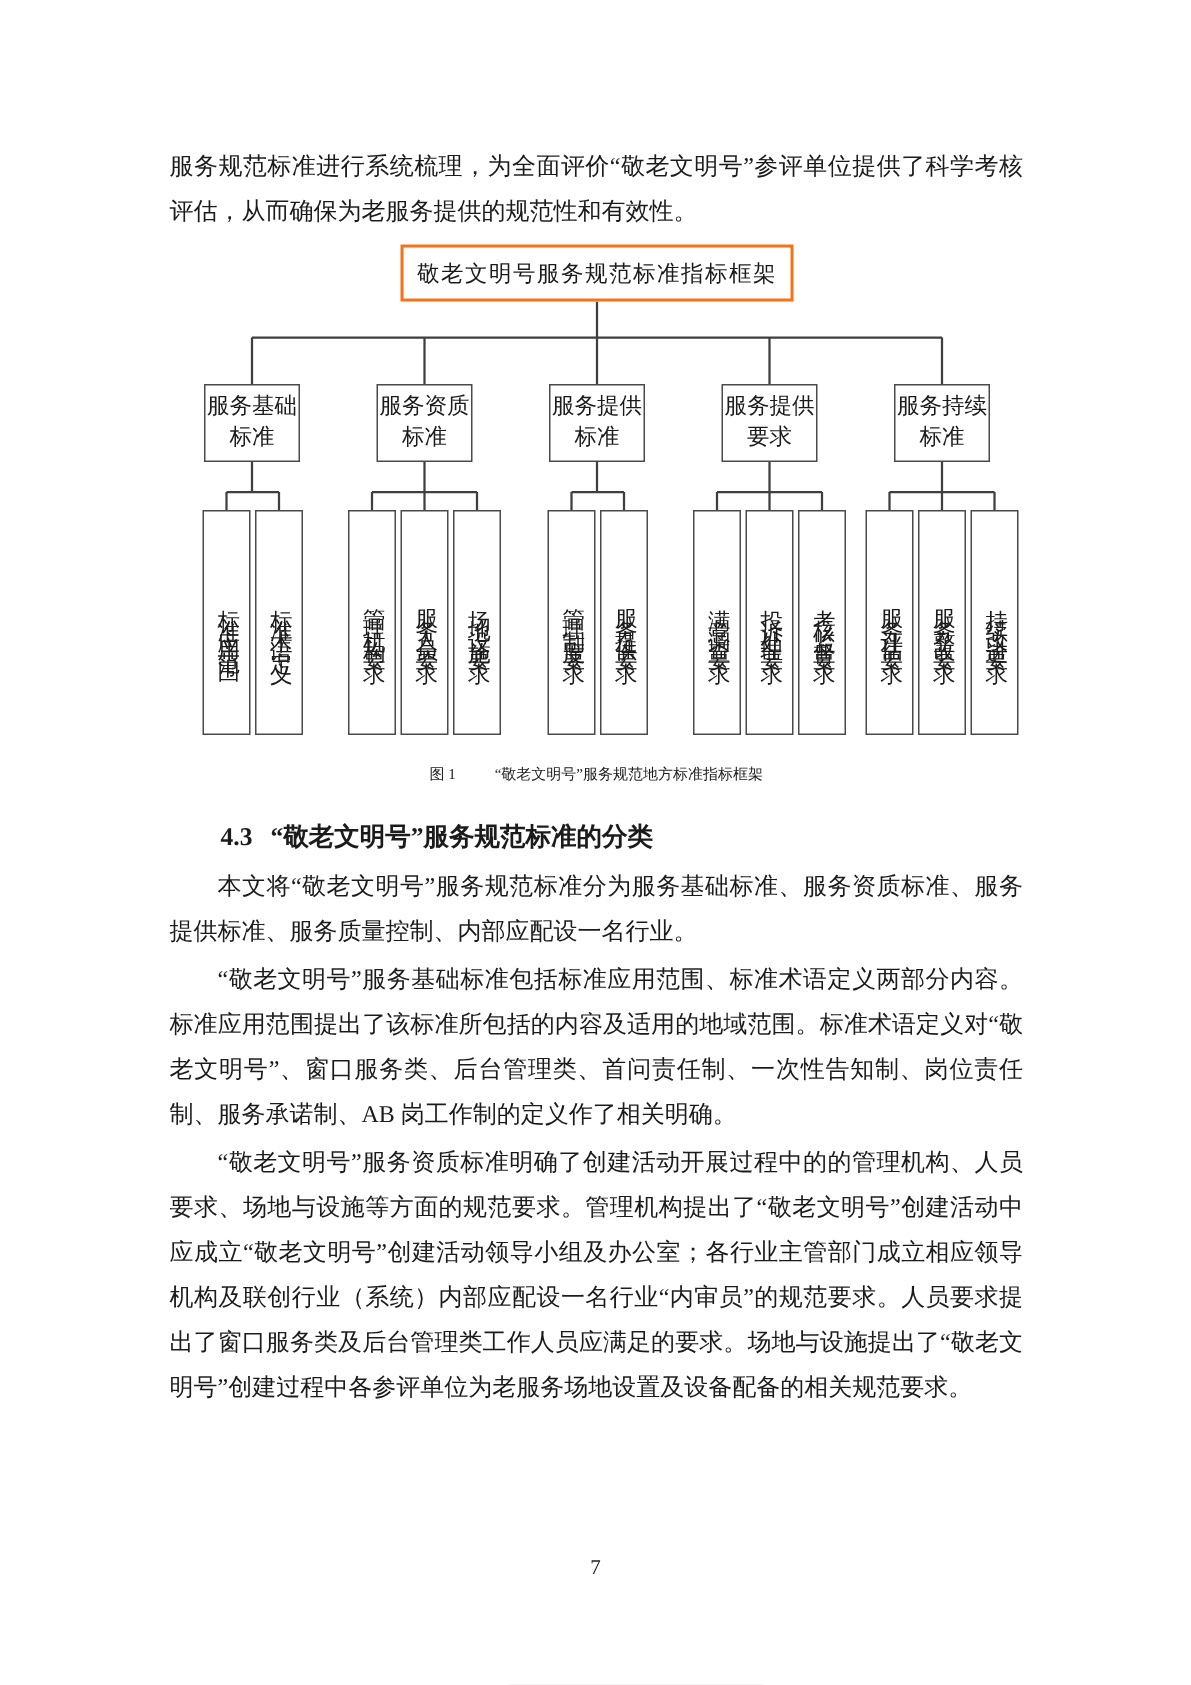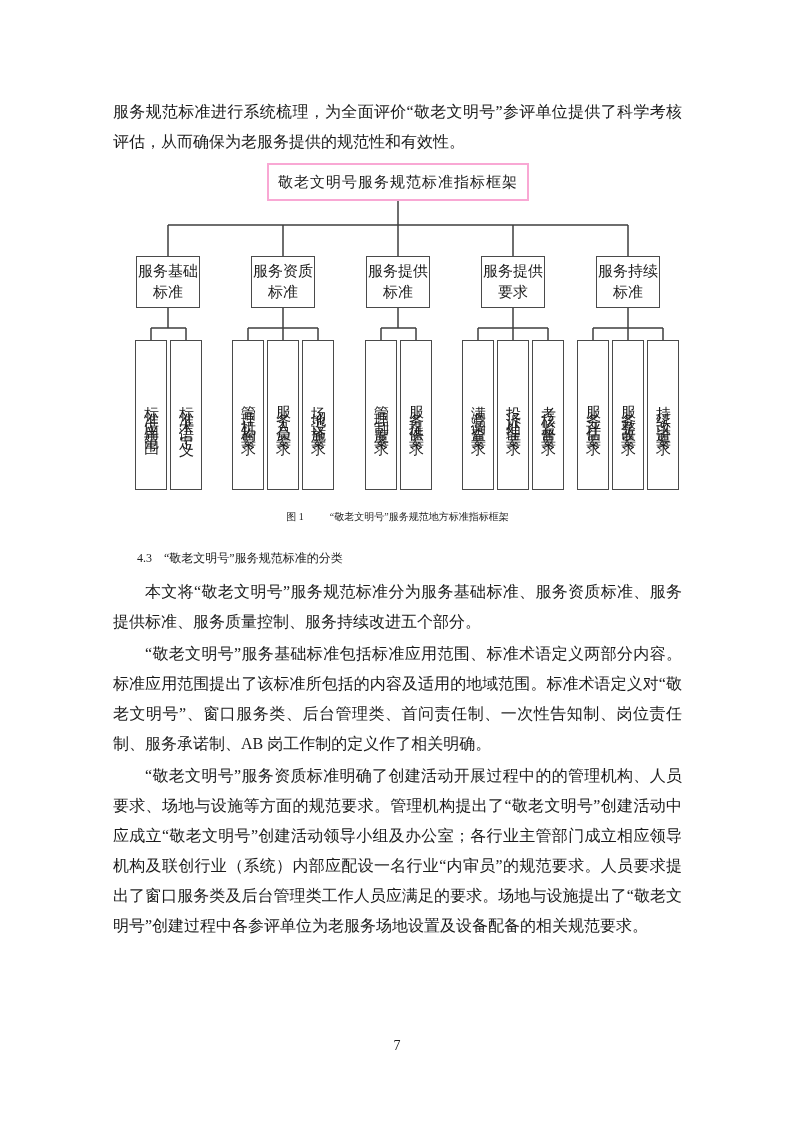--- a/index.html
+++ b/index.html
@@ -22,21 +22,21 @@
     font-size:16px; line-height:30px;
     text-align:justify; text-indent:2em;
   }
   .para.no-indent { text-indent:0; }
 
   
   .tree { position:relative; height:327px; margin-top:6px; }
   .tree-lines { position:absolute; left:0; top:0; pointer-events:none; }
   .tree-root {
     position:absolute; left:154px; top:0; width:262px; height:38px;
-    border:2px solid #f9a8d4;
+    border:2px solid #f97316;
     display:flex; align-items:center; justify-content:center;
     font-size:15px; letter-spacing:1px; background:#fff;
   }
   .tree-l2 {
     position:absolute; top:93px; width:64px; height:52px;
     border:1.5px solid #4a4a4a;
     display:flex; align-items:center; justify-content:center;
     text-align:center; font-size:15px; line-height:21px; background:#fff;
   }
   .tree-leaves { position:absolute; top:177px; display:flex; gap:3px; }
@@ -50,21 +50,21 @@
     font-size:15px; line-height:1; letter-spacing:7px;
   }
   .fig-caption {
     margin-top:16px; text-align:center;
     font-size:10px; line-height:22px;
   }
   .fig-caption .cap-label { margin-right:26px; }
 
   
   .sec-head {
-    font-size:12px; font-weight:normal; line-height:24px;
+    font-size:17px; font-weight:bold; line-height:24px;
     padding-left:2em;
   }
   .sec-head .sec-num { margin-right:12px; }
   .mt-cap { margin-top:16px; }
   .mt-h2  { margin-top:18px; }
   .mt-p2  { margin-top:7px; }
   .mt-sm  { margin-top:2px; }
 
   .page-number {
     position:absolute; left:0; right:0; top:1038px;
@@ -154,21 +154,21 @@
       </div>
     </div>
 
     <div class="fig-caption mt-cap">
       <span class="cap-label">图 1</span><span>“敬老文明号”服务规范地方标准指标框架</span>
     </div>
 
     <div class="sec-head mt-h2">
       <span class="sec-num">4.3</span><span>“敬老文明号”服务规范标准的分类</span>
     </div>
-    <p class="para mt-p2">本文将“敬老文明号”服务规范标准分为服务基础标准、服务资质标准、服务提供标准、服务质量控制、服务持续改进五个部分。</p>
+    <p class="para mt-p2">本文将“敬老文明号”服务规范标准分为服务基础标准、服务资质标准、服务提供标准、服务质量控制、内部应配设一名行业。</p>
 
     <p class="para mt-sm">“敬老文明号”服务基础标准包括标准应用范围、标准术语定义两部分内容。标准应用范围提出了该标准所包括的内容及适用的地域范围。标准术语定义对“敬老文明号”、窗口服务类、后台管理类、首问责任制、一次性告知制、岗位责任制、服务承诺制、AB 岗工作制的定义作了相关明确。</p>
 
     <p class="para mt-sm">“敬老文明号”服务资质标准明确了创建活动开展过程中的的管理机构、人员要求、场地与设施等方面的规范要求。管理机构提出了“敬老文明号”创建活动中应成立“敬老文明号”创建活动领导小组及办公室；各行业主管部门成立相应领导机构及联创行业（系统）内部应配设一名行业“内审员”的规范要求。人员要求提出了窗口服务类及后台管理类工作人员应满足的要求。场地与设施提出了“敬老文明号”创建过程中各参评单位为老服务场地设置及设备配备的相关规范要求。</p>
 
   </div>
 
   <div class="page-number">7</div>
 </div>
 

